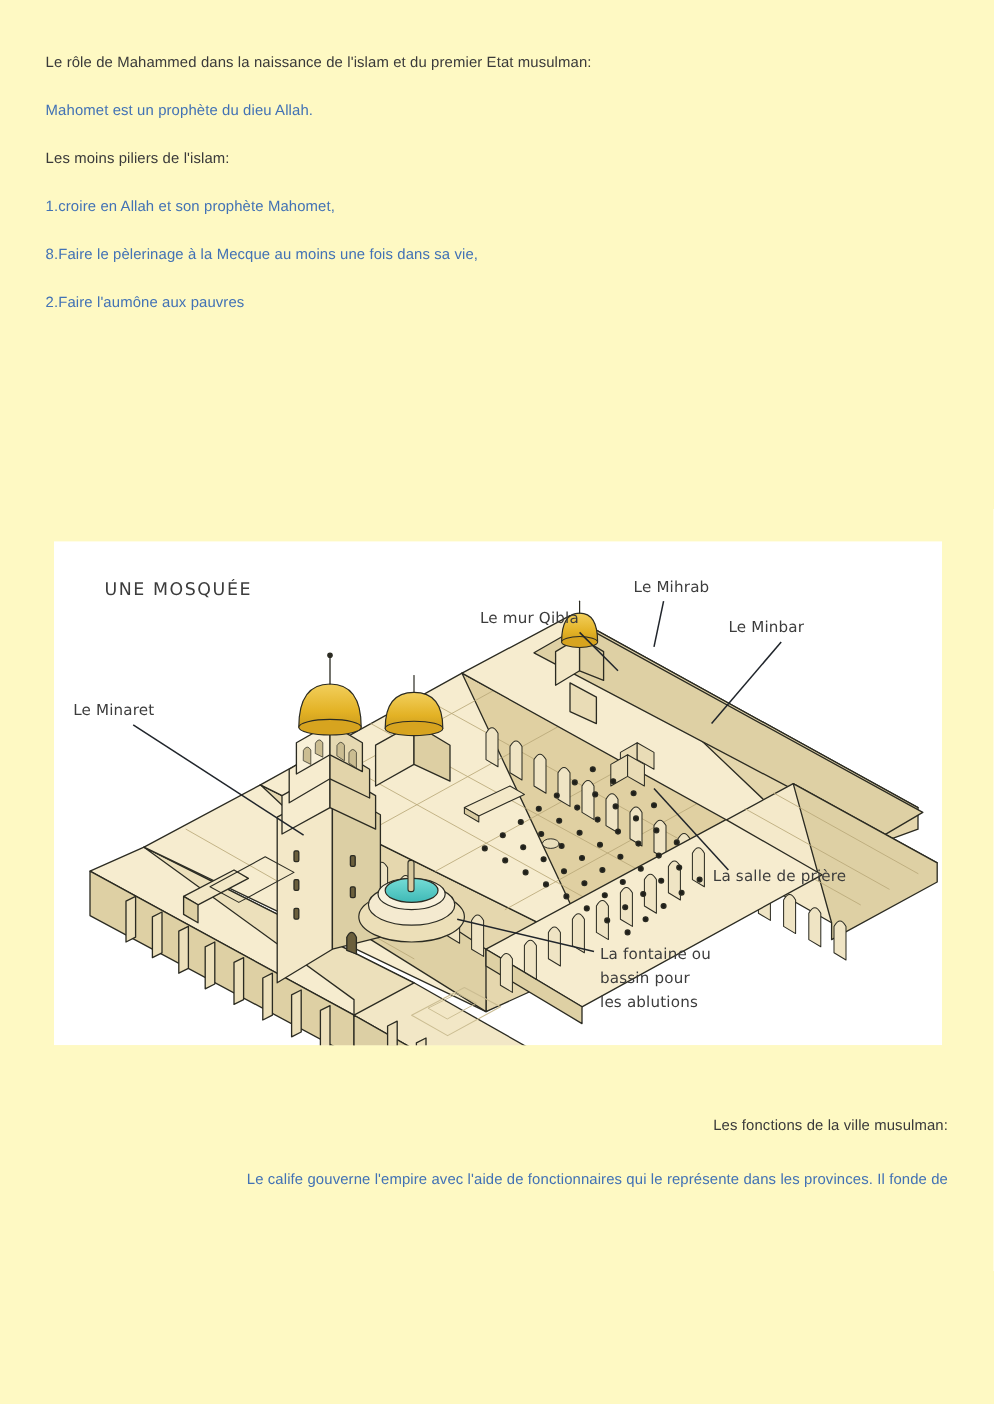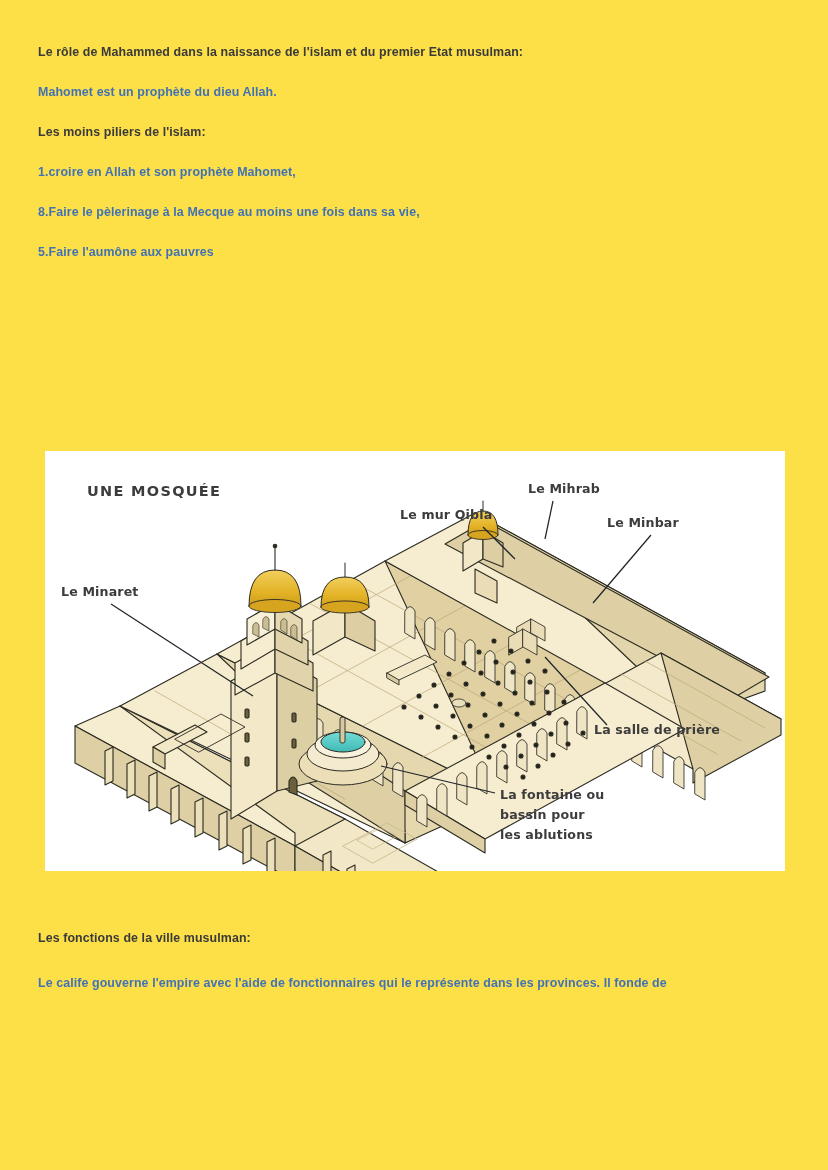--- a/index.html
+++ b/index.html
@@ -12,22 +12,21 @@
     width: 828px;
     height: 1170px;
     position: relative;
     font-family: "Liberation Sans", "DejaVu Sans", sans-serif;
     overflow: hidden;
   }
 
   .page {
     position: absolute;
     inset: 0;
-    background: #fde047;
-    font-weight: bold;
+    background: #fef9c3;
   }
 
   .content {
     position: absolute;
     left: 38px;
     top: 44px;
     width: 752px;
   }
 
   p.para {
@@ -85,21 +84,21 @@
 <body>
 
 <div class="page">
 
   <div class="content">
     <p class="para">Le rôle de Mahammed dans la naissance de l'islam et du premier Etat musulman:</p>
     <p class="para blue">Mahomet est un prophète du dieu Allah.</p>
     <p class="para">Les moins piliers de l'islam:</p>
     <p class="para blue">1.croire en Allah et son prophète Mahomet,</p>
     <p class="para blue">8.Faire le pèlerinage à la Mecque au moins une fois dans sa vie,</p>
-    <p class="para blue">5.Faire l'aumône aux pauvres</p>
+    <p class="para blue">2.Faire l'aumône aux pauvres</p>
   </div>
 
   <div class="figure">
     <svg viewBox="0 0 740 420" xmlns="http://www.w3.org/2000/svg">
       <defs>
         <linearGradient id="domeGrad" x1="0" y1="0" x2="0" y2="1">
           <stop offset="0%" stop-color="#f2cf5c"></stop>
           <stop offset="55%" stop-color="#e3b225"></stop>
           <stop offset="100%" stop-color="#c2931a"></stop>
         </linearGradient>
@@ -375,18 +374,18 @@
       <path class="leader" d="M562,274 L500,206"></path>
 
       <text class="fig-label" x="455" y="348">La fontaine ou</text>
       <text class="fig-label" x="455" y="368">bassin pour</text>
       <text class="fig-label" x="455" y="388">les ablutions</text>
       <path class="leader" d="M450,342 L336,315"></path>
       </g>
     </svg>
   </div>
 
-  <div class="content" style="top:930px;">
+  <div class="content" style="top:930px;text-align:right;">
     <p class="para">Les fonctions de la ville musulman:</p>
     <p class="para blue body2">Le calife gouverne l'empire avec l'aide de fonctionnaires qui le représente dans les provinces. Il fonde de</p>
   </div>
 
 </div>
 
 </body></html>

